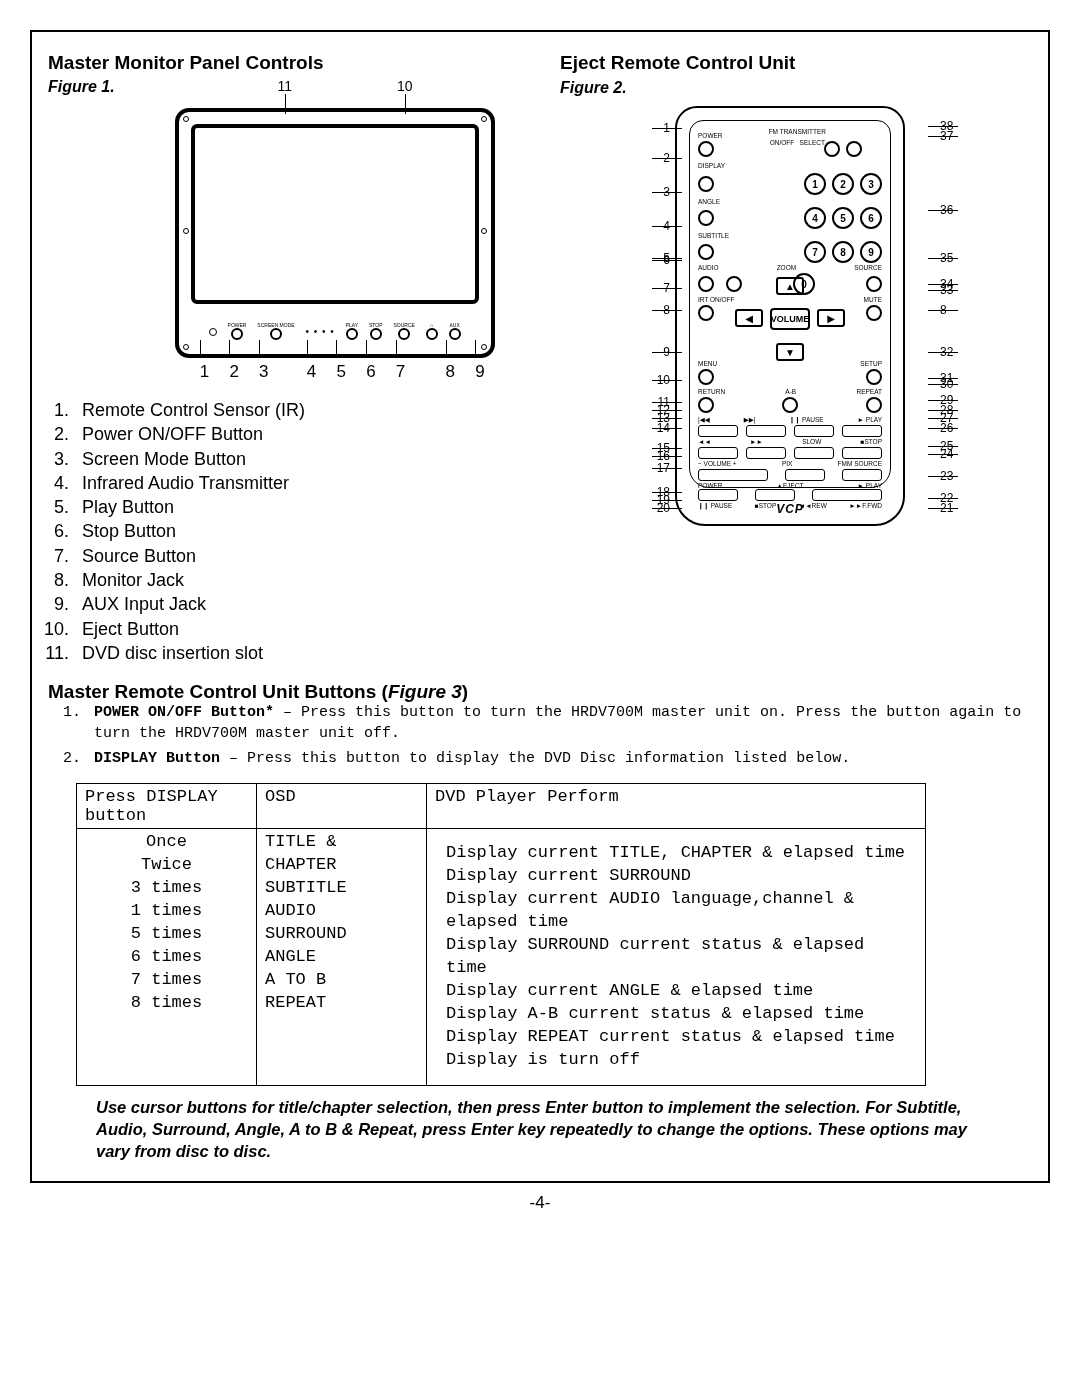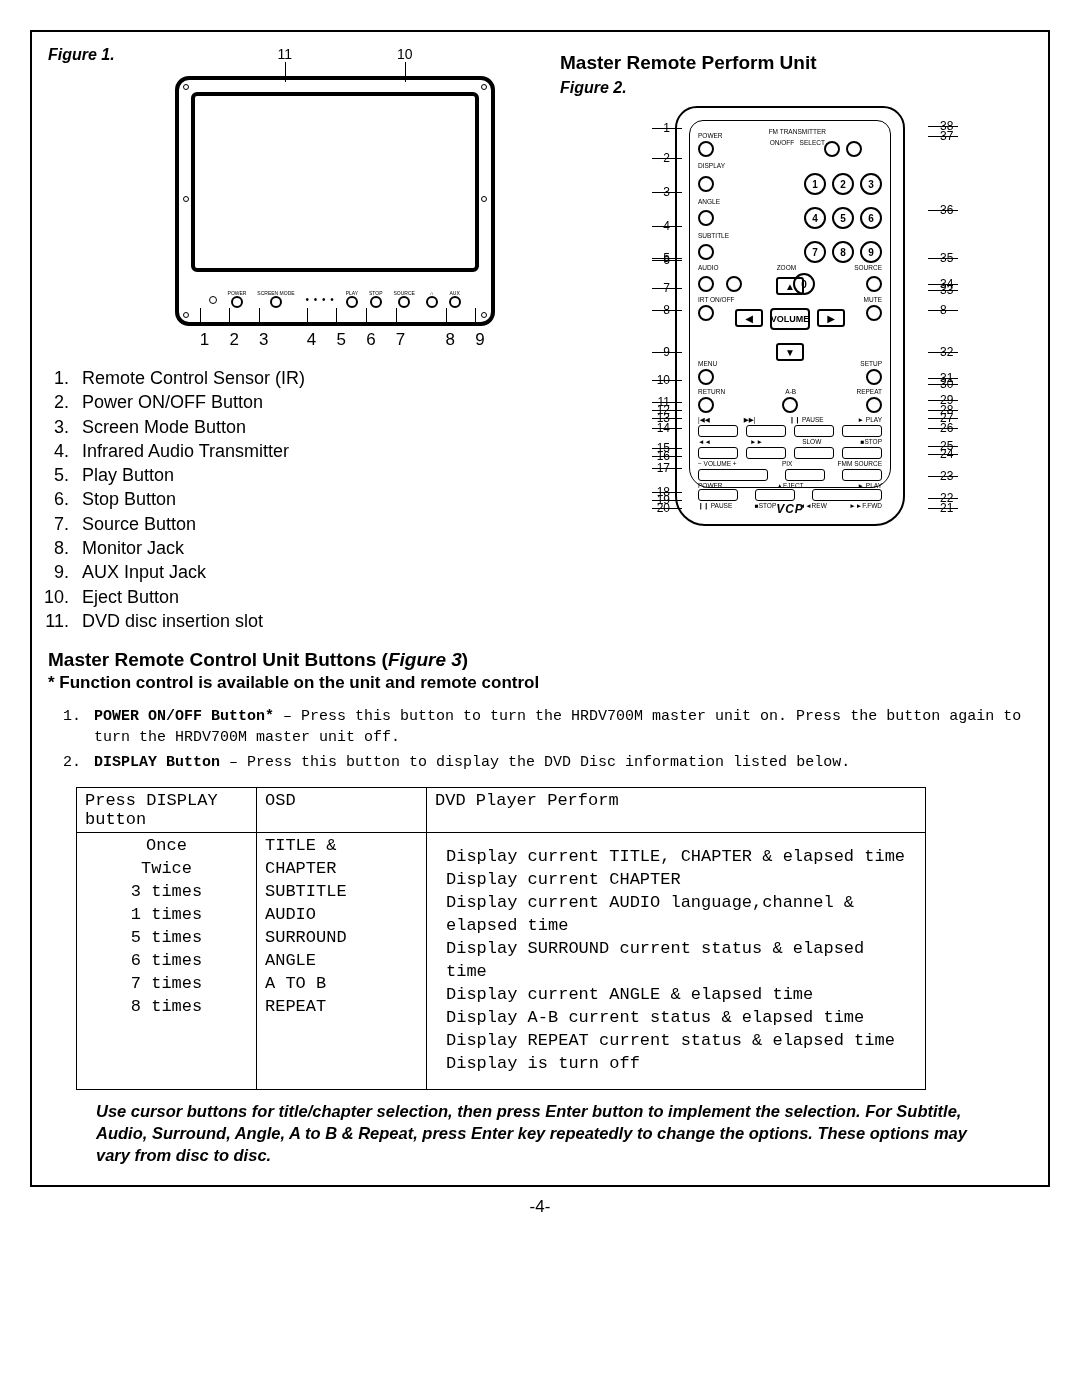--- a/index.html
+++ b/index.html
@@ -102,20 +102,21 @@
 </style>
 </head>
 <body>
 
 <div class="page-frame">
 
 
   <div class="cols">
 
     <div class="col">
+      <div class="subhead">Master Monitor Panel Controls</div>
 
       <div style="display:flex; align-items:flex-start; gap:40px;">
         <span class="figlabel">Figure 1.</span>
         <div class="monitor-wrap">
 
           <span class="num-top" style="left:130px; top:0;">11</span>
           <span class="num-top" style="left:250px; top:0;">10</span>
           <div class="leader-top" style="left:130px; top:16px; height:20px;"></div>
           <div class="leader-top" style="left:250px; top:16px; height:20px;"></div>
 
@@ -187,21 +188,21 @@
         <li>Stop Button</li>
         <li>Source Button</li>
         <li>Monitor Jack</li>
         <li>AUX Input Jack</li>
         <li>Eject Button</li>
         <li>DVD disc insertion slot</li>
       </ol>
     </div>
 
     <div class="col">
-      <div class="subhead">Master Remote Perform Unit</div>
+      <div class="subhead">Eject Remote Control Unit</div>
       <span class="figlabel">Figure 2.</span>
 
       <div class="remote-wrap">
 
         <div id="left-callouts"></div>
 
         <div id="right-callouts"></div>
 
         <div class="remote-body">
           <div class="remote-inner">
@@ -452,21 +453,20 @@
           <div class="lline" style="top: 400px; right: 72px; width: 30px;"></div>
           <div class="rlbl" style="top: 403px;">21</div>
           <div class="lline" style="top: 410px; right: 72px; width: 30px;"></div>
         </div>
     </div>
   </div>
 
   <div class="section-head">
     <span>Master Remote Control Unit Buttons (</span><i>Figure 3</i><span>)</span>
   </div>
-  <div class="fn-note">* Function control is available on the unit and remote control</div>
 
   <ol class="desc">
     <li><b>POWER ON/OFF Button*</b><span> – Press this button to turn the HRDV700M master unit on. Press the button again to turn the HRDV700M master unit off.</span></li>
     <li><b>DISPLAY Button</b><span> – Press this button to display the DVD Disc information listed below.</span></li>
   </ol>
 
   <table class="disp">
     <tbody>
         <tr>
       <th style="width:180px;">Press DISPLAY button</th>
@@ -494,21 +494,21 @@
           <div>SURROUND</div>
           <div>ANGLE</div>
           <div>A TO B</div>
           <div>REPEAT</div>
           <div>&nbsp;</div>
         </div>
       </td>
       <td rowspan="8" style="border-bottom:1px solid #000; padding:11px;">
         <div style="padding:2px 8px; line-height:1.35;">
           <div>Display current TITLE, CHAPTER &amp; elapsed time</div>
-          <div>Display current CHAPTER</div>
+          <div>Display current SURROUND</div>
           <div>Display current AUDIO language,channel &amp; elapsed time</div>
           <div>Display SURROUND current status &amp; elapsed time</div>
           <div>Display current ANGLE &amp; elapsed time</div>
           <div>Display A-B current status &amp; elapsed time</div>
           <div>Display REPEAT current status &amp; elapsed time</div>
           <div>Display is turn off</div>
         </div>
       </td>
     </tr>
   </tbody>

